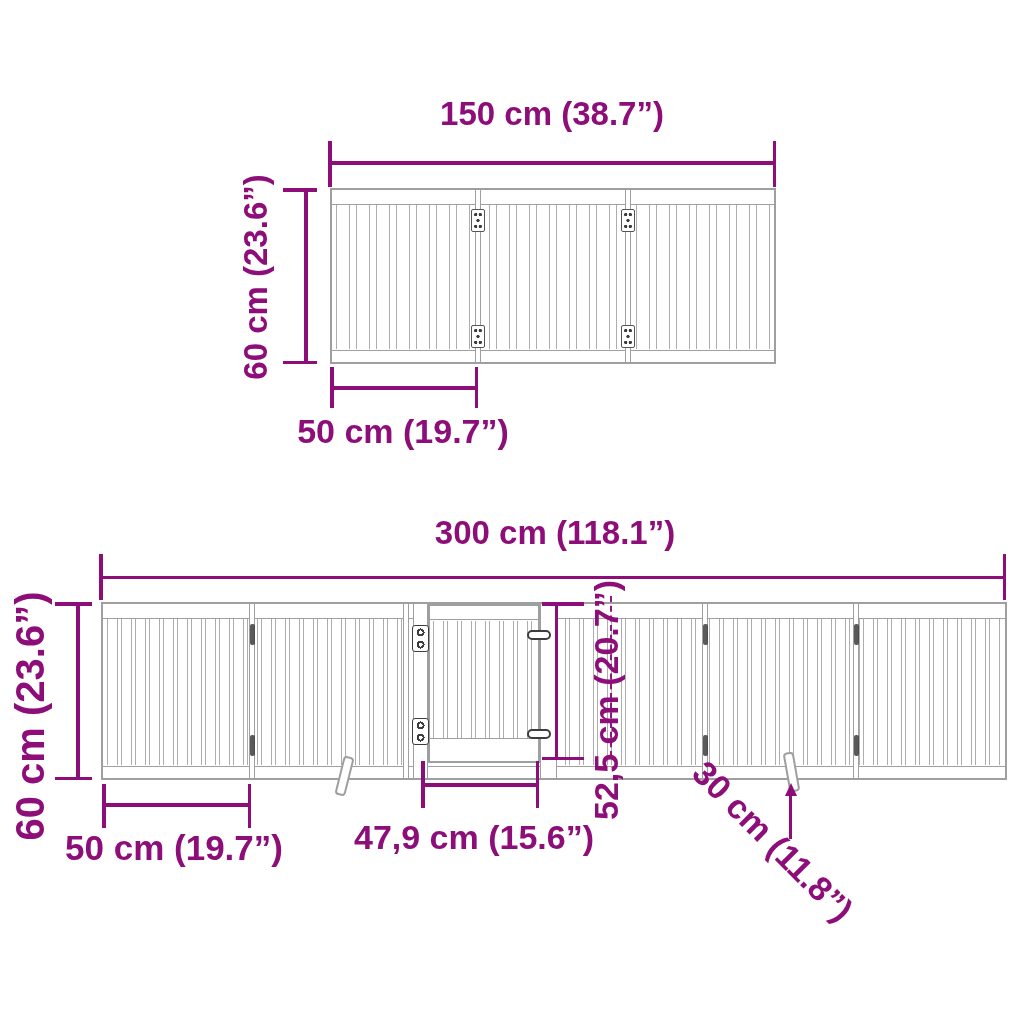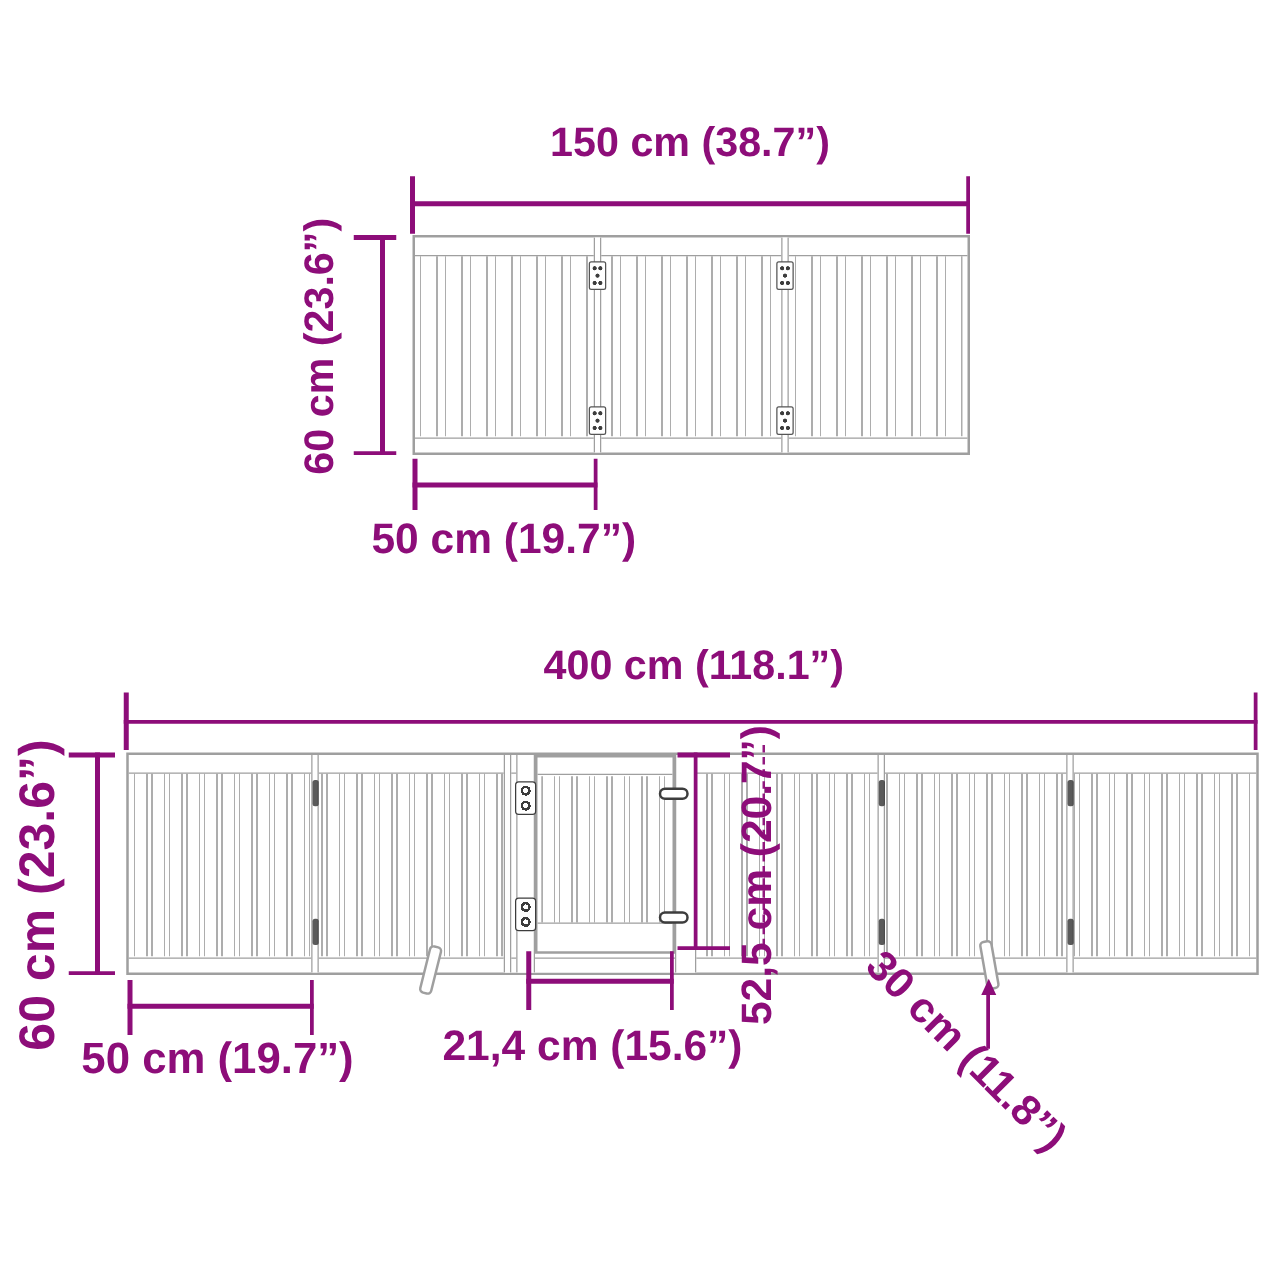--- a/index.html
+++ b/index.html
@@ -87,36 +87,36 @@
       <div class="junction" style="left:293px"></div>
       <div class="hinge-dots" style="left:139px;top:19px"></div>
       <div class="hinge-dots" style="left:139px;top:135px"></div>
       <div class="hinge-dots" style="left:289px;top:19px"></div>
       <div class="hinge-dots" style="left:289px;top:135px"></div>
     </div>
   </div>
 
   <div>
 
-    <div class="lbl" style="left:555px;top:532px;font-size:33px">400 cm (118.1”)</div>
+    <div class="lbl" style="left:555px;top:532px;font-size:33px">300 cm (118.1”)</div>
     <div class="dlh" style="left:99px;top:575.5px;width:907px"></div>
     <div class="tkv" style="left:99px;top:554px;height:46px"></div>
     <div class="tkv" style="left:1002.5px;top:554px;height:46px"></div>
 
     <div class="lbl v" style="left:30px;top:716px;font-size:40px">60 cm (23.6”)</div>
     <div class="dlv" style="left:76px;top:602px;height:178px"></div>
     <div class="tkh" style="left:55px;top:602px;width:37px"></div>
     <div class="tkh" style="left:55px;top:776.5px;width:37px"></div>
 
     <div class="lbl" style="left:174px;top:847px;font-size:35px">50 cm (19.7”)</div>
     <div class="dlh" style="left:102px;top:803px;width:149px"></div>
     <div class="tkv" style="left:102px;top:784px;height:44px"></div>
     <div class="tkv" style="left:247.5px;top:784px;height:44px"></div>
 
-    <div class="lbl" style="left:474px;top:837px;font-size:34px">21,4 cm (15.6”)</div>
+    <div class="lbl" style="left:474px;top:837px;font-size:34px">47,9 cm (15.6”)</div>
     <div class="dlh" style="left:421px;top:783px;width:118px"></div>
     <div class="tkv" style="left:421px;top:761px;height:47px"></div>
     <div class="tkv" style="left:535.5px;top:761px;height:47px"></div>
 
     <div class="lbl v" style="left:606px;top:700px;font-size:34px">52,5 cm (20.7”)</div>
     <div class="dlv" style="left:554.5px;top:602px;height:158px"></div>
     <div class="tkh" style="left:542px;top:602px;width:42px"></div>
     <div class="tkh" style="left:542px;top:756.5px;width:42px"></div>
     <div class="dashv" style="left:610px;top:596px;height:161px"></div>
 

